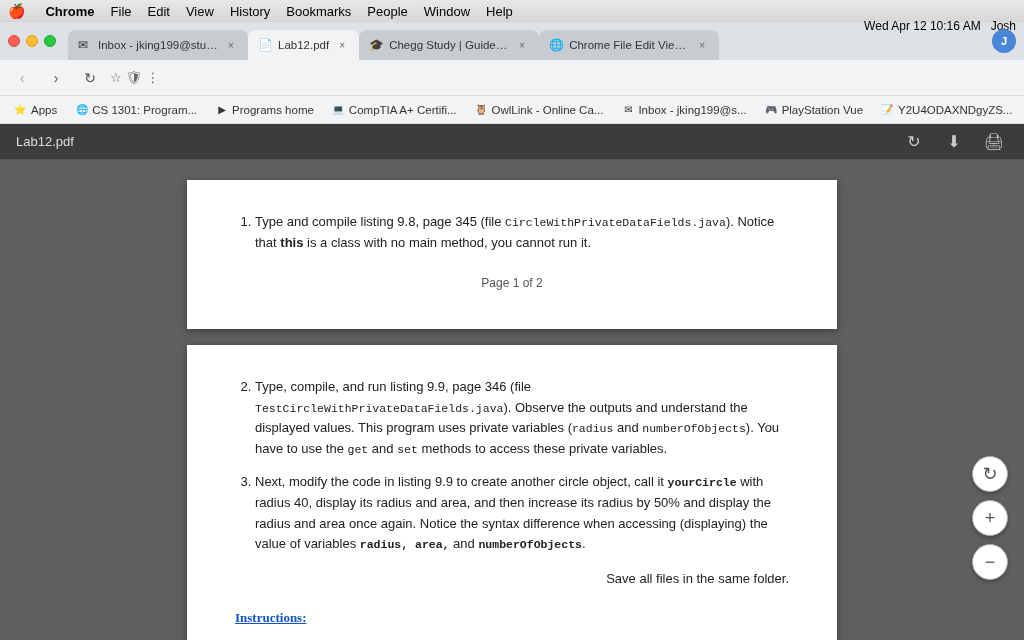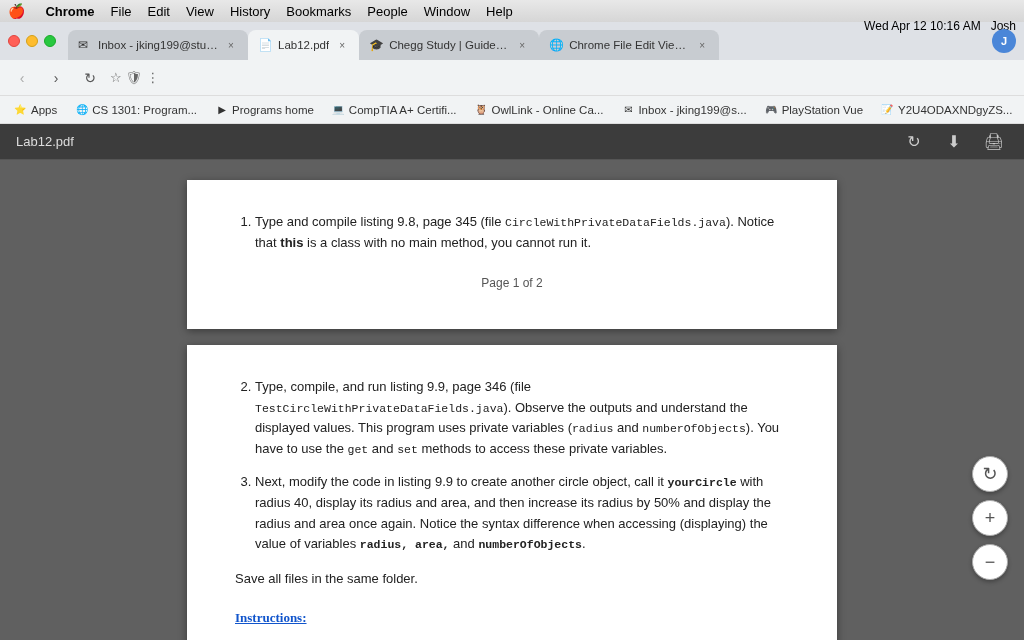--- a/index.html
+++ b/index.html
@@ -187,21 +187,21 @@
       color: #222;
     }
     .pdf-page-footer {
       text-align: center;
       color: #555;
       font-size: 12px;
       margin-top: 20px;
       margin-bottom: 4px;
     }
 
-    .pdf-page p { margin-bottom: 10px; }
+    .pdf-page p { margin-bottom: 10px; text-align: right; }
     .pdf-page ol { padding-left: 20px; }
     .pdf-page ol li { margin-bottom: 12px; }
     code, .mono { font-family: 'Courier New', monospace; font-size: 11.5px; }
 
     .instructions-title { color: #1155cc; text-decoration: underline; font-size: 13px; font-weight: 600; margin-bottom: 8px; display: block; font-family: Liberation Serif, serif; }
     .instructions-list { list-style: none; padding-left: 0; }
     .instructions-list li { color: #cc0000; font-size: 12.5px; margin-bottom: 2px; }
     .instructions-list li::before { content: attr(data-num) '. '; }
 
     

